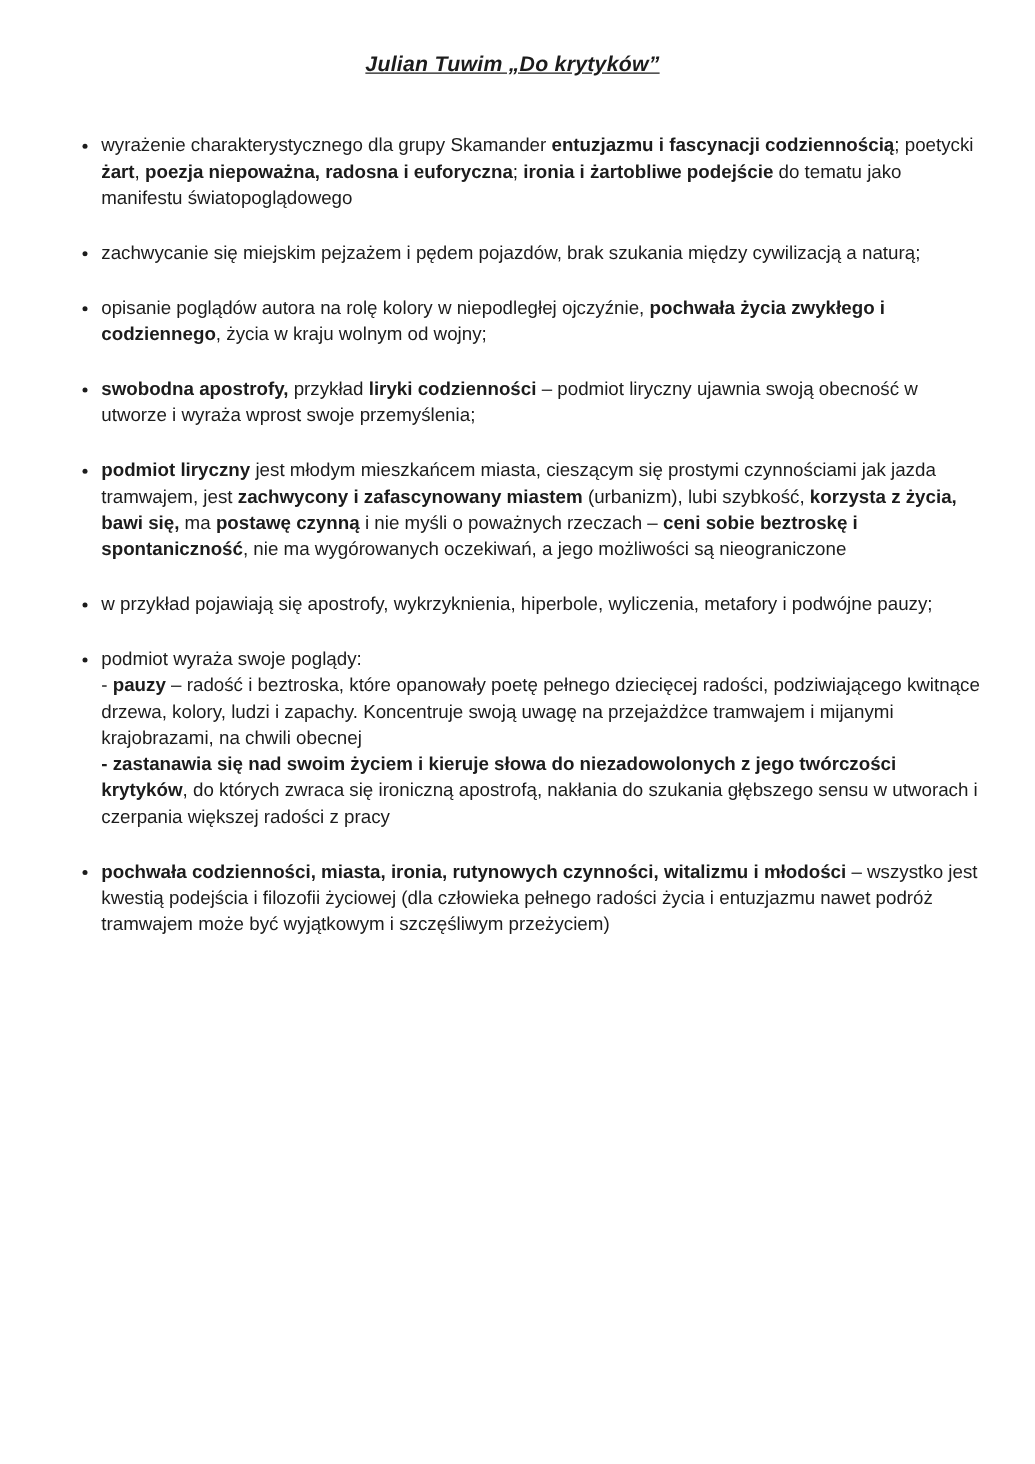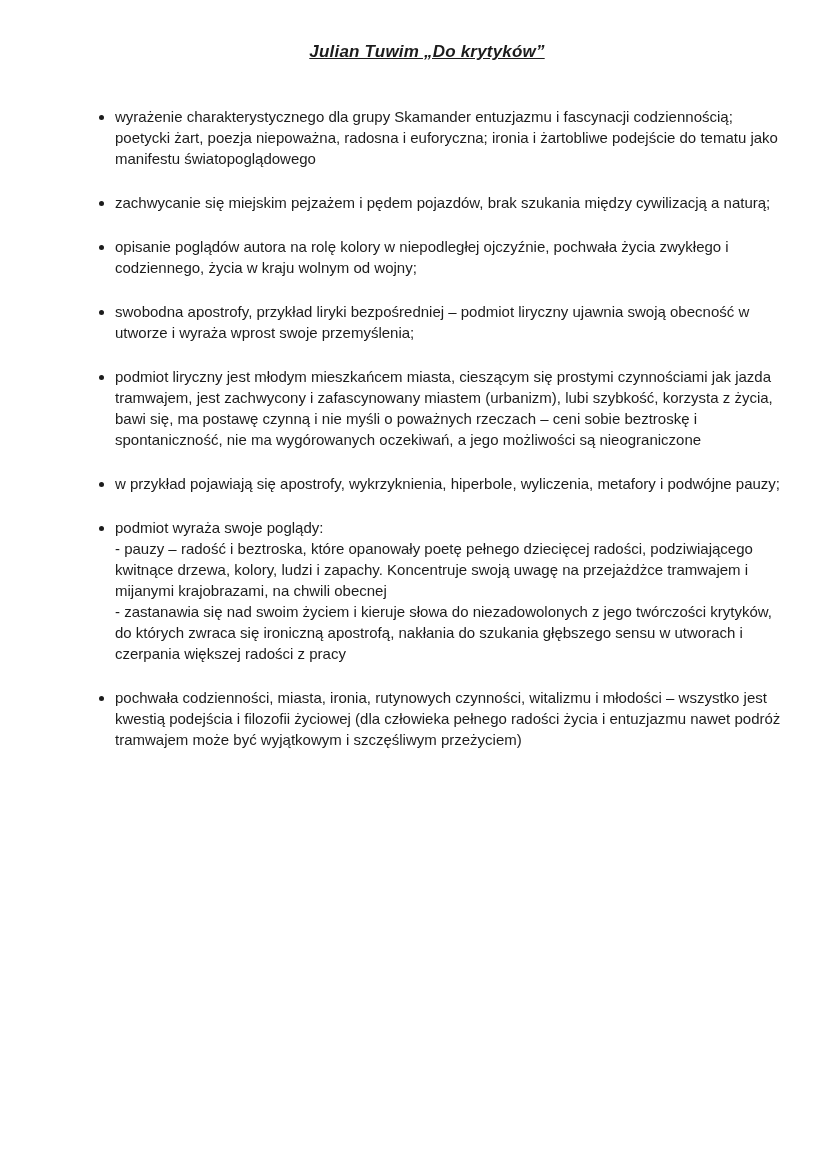--- a/index.html
+++ b/index.html
@@ -7,21 +7,21 @@
   body {
     width: 828px;
     min-height: 1171px;
     background: #ffffff;
     font-family: "Liberation Sans", sans-serif;
     color: #1c1c1c;
   }
   .page {
     width: 828px;
     min-height: 1171px;
-    padding: 42px 42px 40px 68px;
+    padding: 42px 42px 40px 34px;
     background: #ffffff;
   }
   .title {
     font-size: 17px;
     font-weight: bold;
     font-style: italic;
     text-decoration: underline;
     text-align: center;
     letter-spacing: 0.2px;
     margin: 0 0 44px 0;
@@ -36,32 +36,32 @@
     font-size: 15px;
     line-height: 21px;
     margin-bottom: 23px;
     white-space: pre-wrap;
     color: #1c1c1c;
   }
   ul.bullets li::marker {
     color: #1c1c1c;
     font-size: 15px;
   }
-  .seg-bold { font-weight: normal; text-align: center; }
+  .seg-bold { font-weight: bold; text-align: center; }
 </style>
 </head>
 <body>
 
 <div class="page">
   <h1 class="title">Julian Tuwim „Do krytyków”</h1>
   <ul class="bullets" id="bullet-list">
       <li><span>wyrażenie charakterystycznego dla grupy Skamander </span><span class="seg-bold">entuzjazmu i fascynacji codziennością</span><span>; poetycki </span><span class="seg-bold">żart</span><span>, </span><span class="seg-bold">poezja niepoważna, radosna i euforyczna</span><span>; </span><span class="seg-bold">ironia i żartobliwe podejście</span><span> do tematu jako manifestu światopoglądowego</span></li>
       <li><span>zachwycanie się miejskim pejzażem i pędem pojazdów, brak szukania między cywilizacją a naturą;</span></li>
       <li><span>opisanie poglądów autora na rolę kolory w niepodległej ojczyźnie, </span><span class="seg-bold">pochwała życia zwykłego i codziennego</span><span>, życia w kraju wolnym od wojny;</span></li>
-      <li><span class="seg-bold">swobodna apostrofy,</span><span> przykład </span><span class="seg-bold">liryki bezpośredniej</span><span> – podmiot liryczny ujawnia swoją obecność w utworze i wyraża wprost swoje przemyślenia;</span></li>
+      <li><span class="seg-bold">swobodna apostrofy,</span><span> przykład </span><span class="seg-bold">liryki codzienności</span><span> – podmiot liryczny ujawnia swoją obecność w utworze i wyraża wprost swoje przemyślenia;</span></li>
       <li><span class="seg-bold">podmiot liryczny</span><span> jest młodym mieszkańcem miasta, cieszącym się prostymi czynnościami jak jazda tramwajem, jest </span><span class="seg-bold">zachwycony i zafascynowany miastem</span><span> (urbanizm), lubi szybkość, </span><span class="seg-bold">korzysta z życia, bawi się,</span><span> ma </span><span class="seg-bold">postawę czynną</span><span> i nie myśli o poważnych rzeczach – </span><span class="seg-bold">ceni sobie beztroskę i spontaniczność</span><span>, nie ma wygórowanych oczekiwań, a jego możliwości są nieograniczone</span></li>
       <li><span>w przykład pojawiają się apostrofy, wykrzyknienia, hiperbole, wyliczenia, metafory i podwójne pauzy;</span></li>
       <li><span>podmiot wyraża swoje poglądy:
 - </span><span class="seg-bold">pauzy</span><span> – radość i beztroska, które opanowały poetę pełnego dziecięcej radości, podziwiającego kwitnące drzewa, kolory, ludzi i zapachy. Koncentruje swoją uwagę na przejażdżce tramwajem i mijanymi krajobrazami, na chwili obecnej
 </span><span class="seg-bold">- zastanawia się nad swoim życiem i kieruje słowa do niezadowolonych z jego twórczości krytyków</span><span>, do których zwraca się ironiczną apostrofą, nakłania do szukania głębszego sensu w utworach i czerpania większej radości z pracy</span></li>
       <li><span class="seg-bold">pochwała codzienności, miasta, ironia, rutynowych czynności, witalizmu i młodości</span><span> – wszystko jest kwestią podejścia i filozofii życiowej (dla człowieka pełnego radości życia i entuzjazmu nawet podróż tramwajem może być wyjątkowym i szczęśliwym przeżyciem)</span></li>
     </ul>
 </div>
 
 </body></html>

